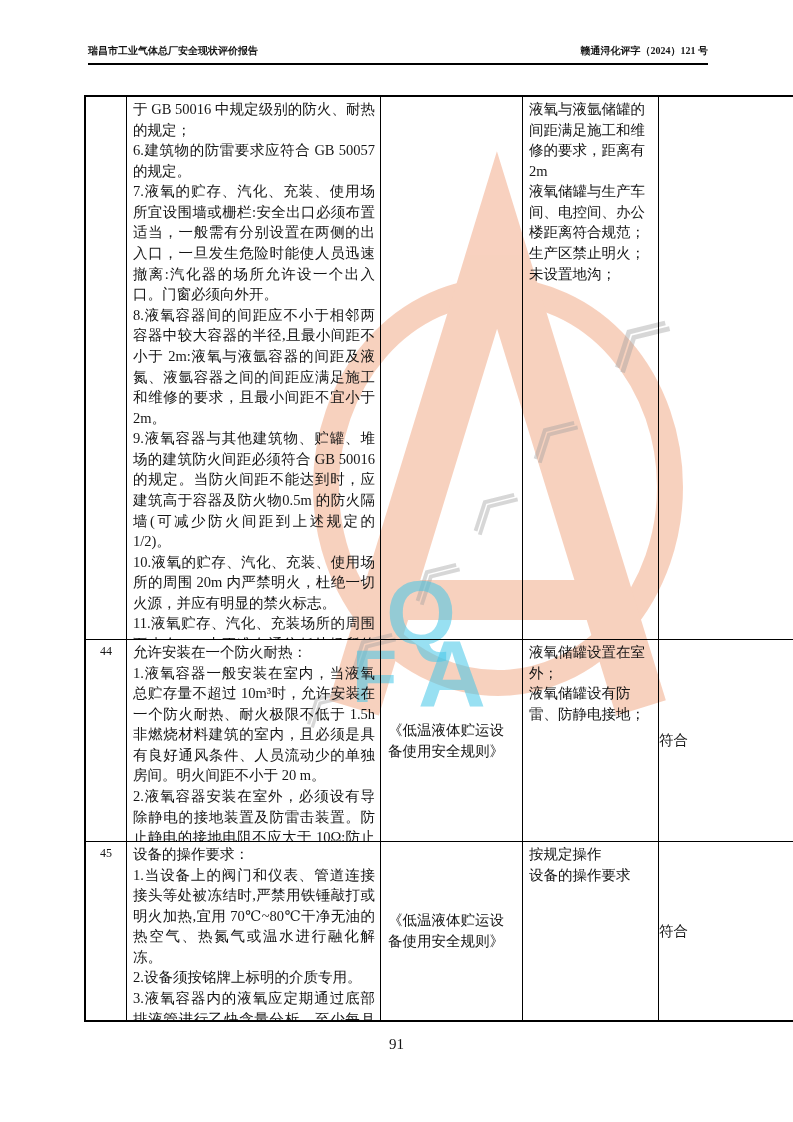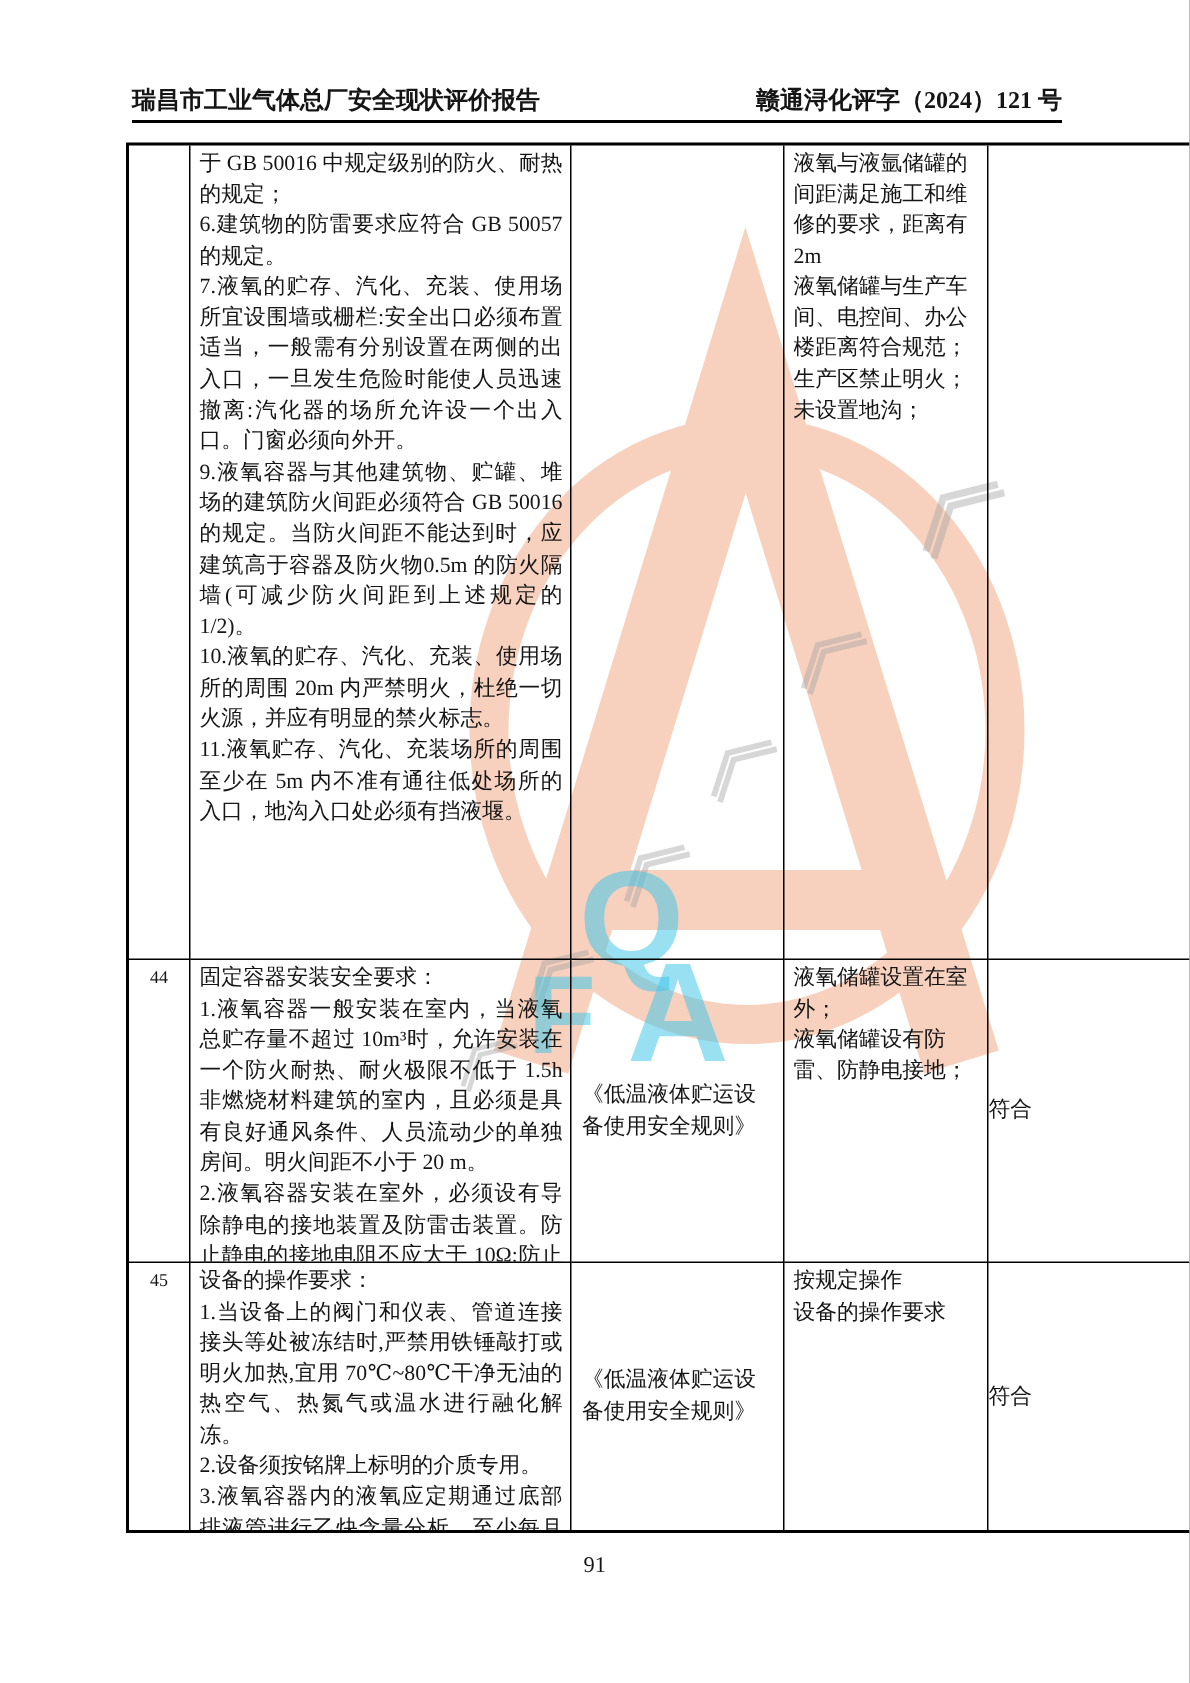--- a/index.html
+++ b/index.html
@@ -4,23 +4,23 @@
 <style>
   html,body{margin:0;padding:0;background:#888;}
   .page{
     position:relative; width:793px; height:1122px; background:#ffffff;
     margin:0 auto; overflow:hidden;
     font-family:"Liberation Serif","DejaVu Serif",serif;
     color:#151515;
   }
   
   .hdr{
-    position:absolute; left:88px; top:59px; width:620px;
+    position:absolute; left:88px; top:42px; width:620px;
     display:flex; justify-content:space-between; align-items:flex-end;
-    font-weight:bold; font-size:16px; line-height:18px;
+    font-weight:bold; font-size:10px; line-height:18px;
     border-bottom:2px solid #000; padding-bottom:3px;
   }
   
   .tbl{
     position:absolute; left:84px; top:95px; width:735px; height:927px;
     border:2px solid #000; box-sizing:border-box;
     display:grid;
     grid-template-columns:41px 254px 142px 136px 1fr;
     grid-template-rows:543px 202px 1fr;
     font-size:14.5px; line-height:1.42;
@@ -84,40 +84,41 @@
     <span>赣通浔化评字（2024）121 号</span>
   </div>
 
   <div class="tbl">
 
     <div class="cell no-cell"></div>
     <div class="cell req-cell">
       <p>于 GB 50016 中规定级别的防火、耐热的规定；</p>
       <p>6.建筑物的防雷要求应符合 GB 50057 的规定。</p>
       <p>7.液氧的贮存、汽化、充装、使用场所宜设围墙或栅栏:安全出口必须布置适当，一般需有分别设置在两侧的出入口，一旦发生危险时能使人员迅速撤离:汽化器的场所允许设一个出入口。门窗必须向外开。</p>
+      <p>8.液氧容器间的间距应不小于相邻两容器中较大容器的半径,且最小间距不小于 2m:液氧与液氩容器的间距及液氮、液氩容器之间的间距应满足施工和维修的要求，且最小间距不宜小于 2m。</p>
       <p>9.液氧容器与其他建筑物、贮罐、堆场的建筑防火间距必须符合 GB 50016 的规定。当防火间距不能达到时，应建筑高于容器及防火物0.5m 的防火隔墙(可减少防火间距到上述规定的 1/2)。</p>
       <p>10.液氧的贮存、汽化、充装、使用场所的周围 20m 内严禁明火，杜绝一切火源，并应有明显的禁火标志。</p>
       <p>11.液氧贮存、汽化、充装场所的周围至少在 5m 内不准有通往低处场所的入口，地沟入口处必须有挡液堰。</p>
     </div>
     <div class="cell basis-cell">
       <span></span>
     </div>
     <div class="cell find-cell">
       <p class="g1">液氧与液氩储罐的间距满足施工和维修的要求，距离有2m</p>
       <p class="g2">液氧储罐与生产车间、电控间、办公楼距离符合规范；</p>
       <p class="g3">生产区禁止明火；</p>
       <p class="g4">未设置地沟；</p>
     </div>
     <div class="cell concl-cell last-col">
       <span></span>
     </div>
 
     <div class="cell no-cell">44</div>
     <div class="cell req-cell">
-      <p>固定容器安装安全要求：</p>
+      <p>允许安装在一个防火耐热：</p>
       <p>1.液氧容器一般安装在室内，当液氧总贮存量不超过 10m³时，允许安装在一个防火耐热、耐火极限不低于 1.5h 非燃烧材料建筑的室内，且必须是具有良好通风条件、人员流动少的单独房间。明火间距不小于 20 m。</p>
       <p>2.液氧容器安装在室外，必须设有导除静电的接地装置及防雷击装置。防止静电的接地电阻不应大于 10Ω;防止雷击装置的最大冲击电阻为 30。</p>
     </div>
     <div class="cell basis-cell">
       <span>《低温液体贮运设备使用安全规则》</span>
     </div>
     <div class="cell find-cell">
       <p>液氧储罐设置在室外；</p>
       <p>液氧储罐设有防雷、防静电接地；</p>
     </div>

